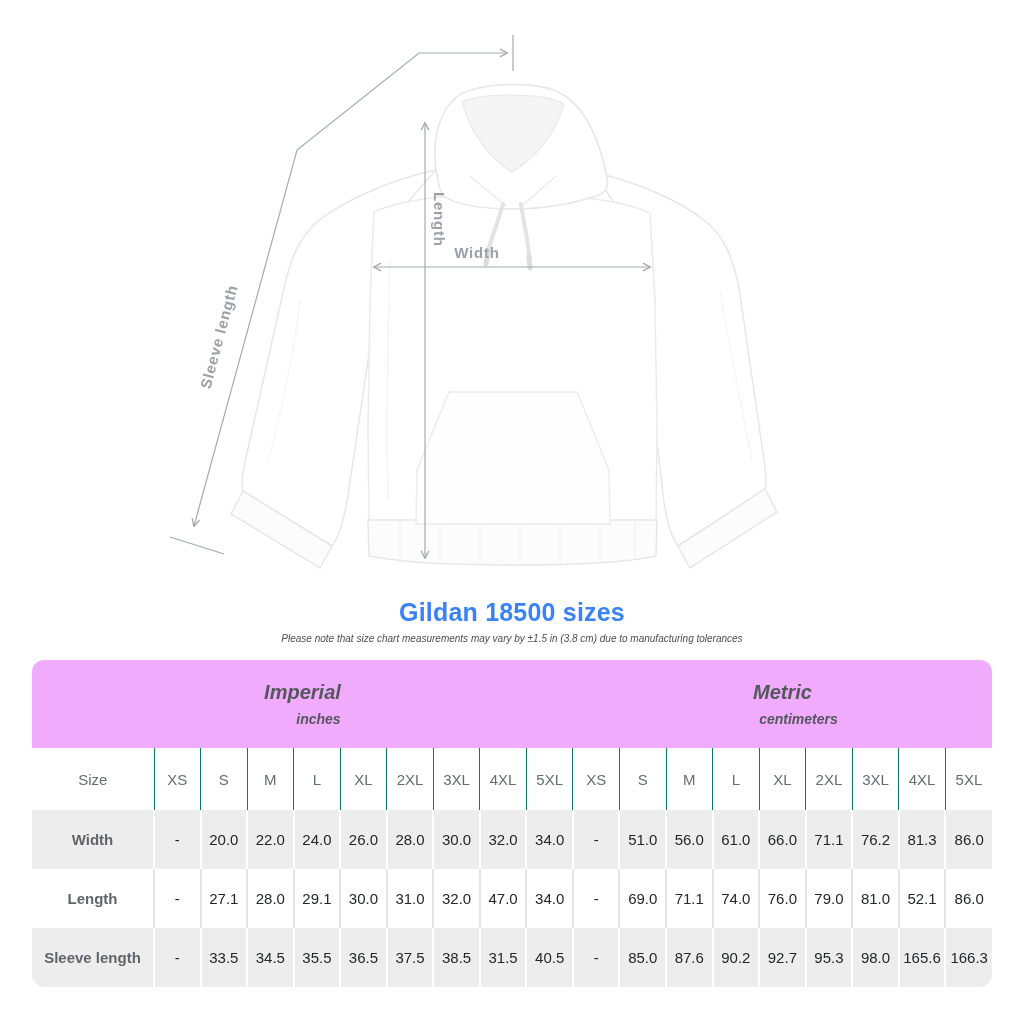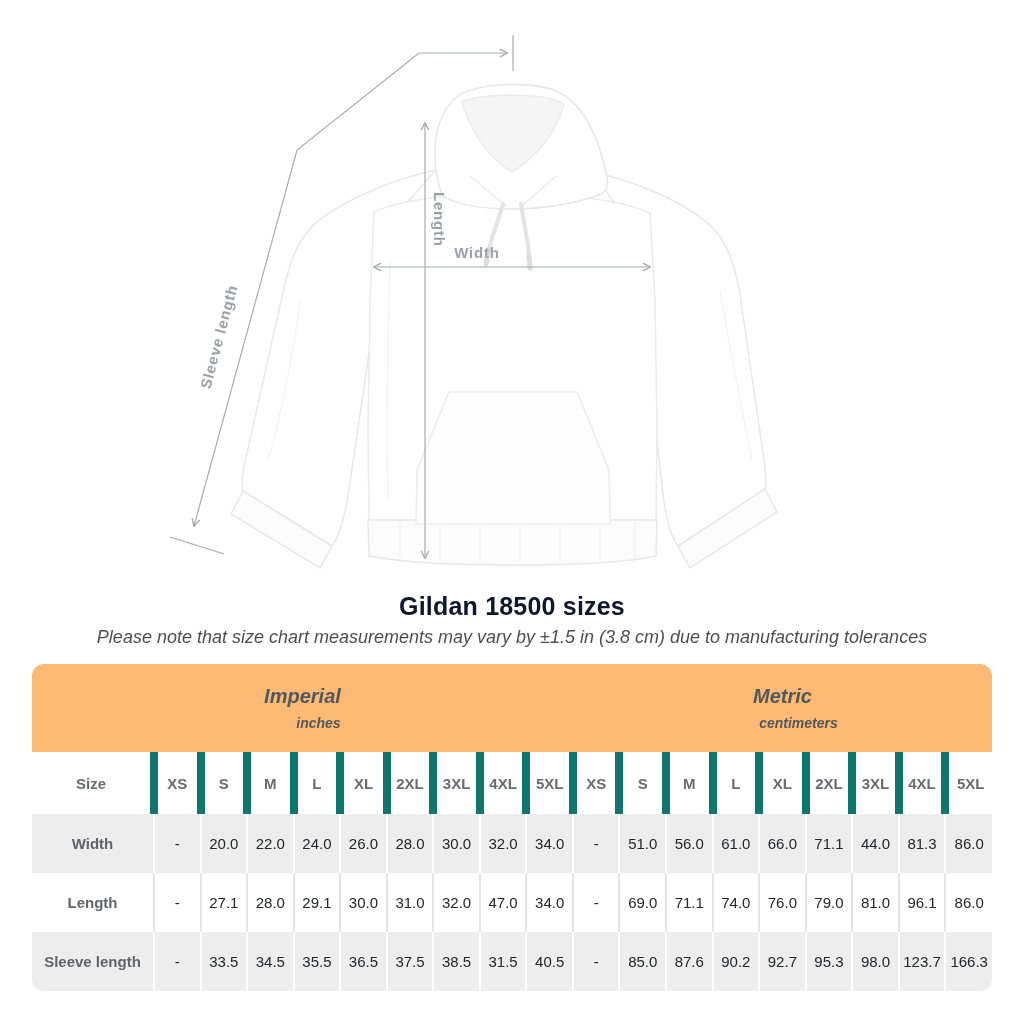--- a/index.html
+++ b/index.html
@@ -2,33 +2,33 @@
 <html><head>
 <meta charset="utf-8">
 <style>
   html,body { margin:0; padding:0; background:#ffffff; }
   body { width:1024px; height:1024px; font-family:"Liberation Sans", sans-serif; }
   .page { position:relative; width:1024px; height:1024px; overflow:hidden; background:#fff; }
 
   .diagram { display:block; width:1024px; height:592px; }
 
   .title-block { text-align:center; }
-  .page-title { margin:0 0 6px 0; font-size:25px; font-weight:bold; color:#0f172a; letter-spacing:0.2px; }
-  .page-subtitle { margin:3px 0 16px 0; font-size:18px; font-style:italic; color:#4e4e4e; }
+  .page-title { margin:6px 0 6px 0; font-size:25px; font-weight:bold; color:#3b82f6; letter-spacing:0.2px; }
+  .page-subtitle { margin:3px 0 16px 0; font-size:10px; font-style:italic; color:#4e4e4e; }
 
   .table-wrap { width:960px; margin:0 auto; border-radius:12px; overflow:hidden; }
   table.size-table { width:100%; border-collapse:collapse; table-layout:fixed; }
   col.c-label { width:122px; }
 
-  tr.group-row th { background:#fdba74; height:86px; vertical-align:middle; }
+  tr.group-row th { background:#f0abfc; height:86px; vertical-align:middle; }
   .g-label { font-size:20px; font-weight:bold; font-style:italic; color:#54585c; }
   .g-unit  { font-size:14px; font-style:italic; color:#54585c; margin-top:7px;margin-left:32px; }
 
-  tr.head-row th { height:60px; background:#ffffff; font-size:15px; font-weight:bold; color:#676c71; text-align:center; }
-  tr.head-row th + th { border-left:8px solid #0f766e; }
+  tr.head-row th { height:60px; background:#ffffff; font-size:15px; font-weight:normal; color:#676c71; text-align:center; }
+  tr.head-row th + th { border-left:1px solid #0f766e; }
 
   tbody tr { height:59px; }
   tbody td { text-align:center; vertical-align:middle; font-size:15px; color:#242628; padding:0 1px; }
   tr.gray  td { background:#ededed; }
   tr.white td { background:#ffffff; }
   tr.white td + td { border-left:2px solid #e4e4e4; }
   tr.gray  td + td { border-left:2px solid #ffffff; }
   td.row-label { font-weight:bold; color:#5f656a; }
 </style>
 </head>
@@ -152,21 +152,21 @@
           <td>28.0</td>
           <td>30.0</td>
           <td>32.0</td>
           <td>34.0</td>
           <td>-</td>
           <td>51.0</td>
           <td>56.0</td>
           <td>61.0</td>
           <td>66.0</td>
           <td>71.1</td>
-          <td>44.0</td>
+          <td>76.2</td>
           <td>81.3</td>
           <td>86.0</td>
         </tr>
         <tr class="white">
           <td class="row-label">Length</td>
           <td>-</td>
           <td>27.1</td>
           <td>28.0</td>
           <td>29.1</td>
           <td>30.0</td>
@@ -174,41 +174,41 @@
           <td>32.0</td>
           <td>47.0</td>
           <td>34.0</td>
           <td>-</td>
           <td>69.0</td>
           <td>71.1</td>
           <td>74.0</td>
           <td>76.0</td>
           <td>79.0</td>
           <td>81.0</td>
-          <td>96.1</td>
+          <td>52.1</td>
           <td>86.0</td>
         </tr>
         <tr class="gray">
           <td class="row-label">Sleeve length</td>
           <td>-</td>
           <td>33.5</td>
           <td>34.5</td>
           <td>35.5</td>
           <td>36.5</td>
           <td>37.5</td>
           <td>38.5</td>
           <td>31.5</td>
           <td>40.5</td>
           <td>-</td>
           <td>85.0</td>
           <td>87.6</td>
           <td>90.2</td>
           <td>92.7</td>
           <td>95.3</td>
           <td>98.0</td>
-          <td>123.7</td>
+          <td>165.6</td>
           <td>166.3</td>
         </tr>
       </tbody>
     </table>
   </div>
 
 </div>
 
 </body></html>

